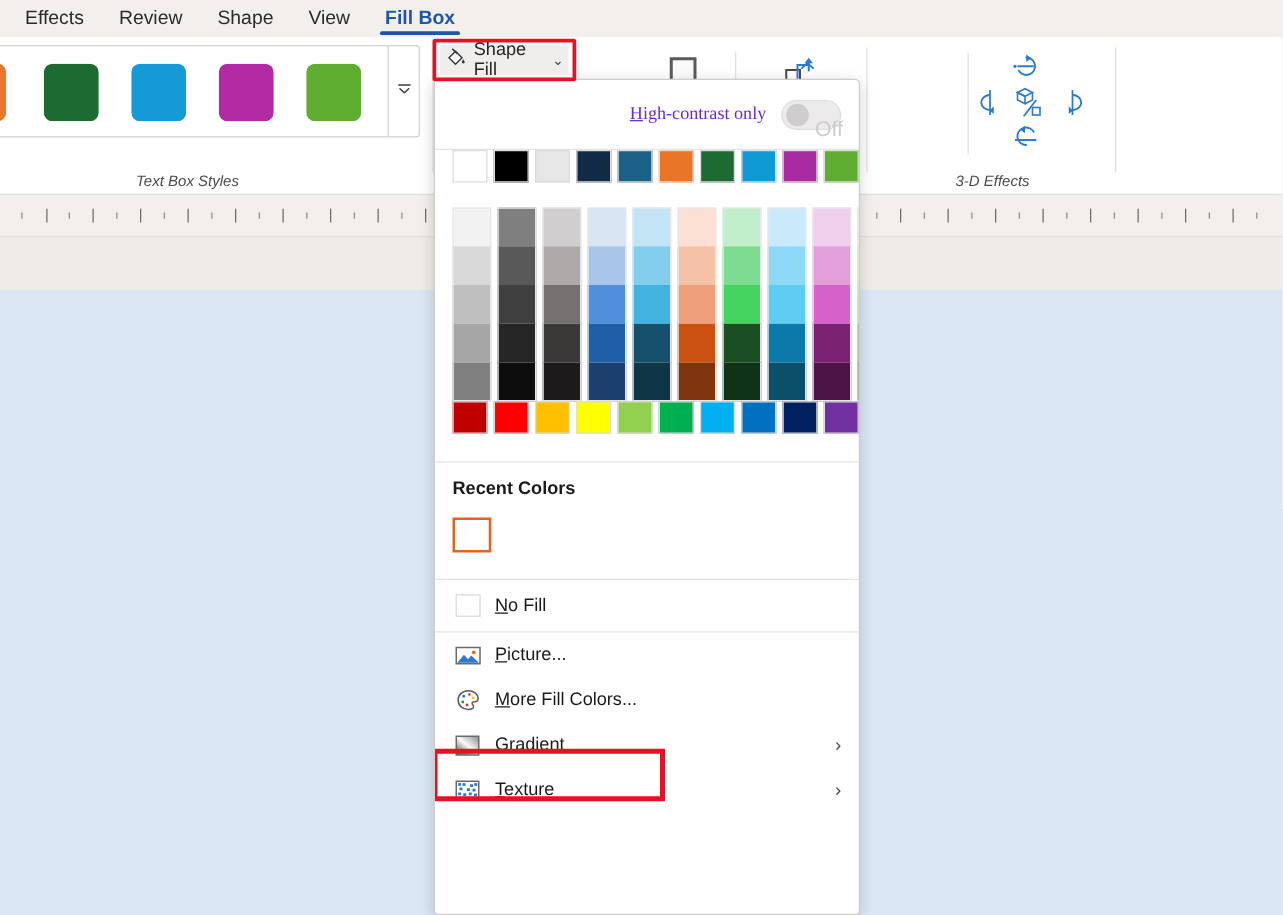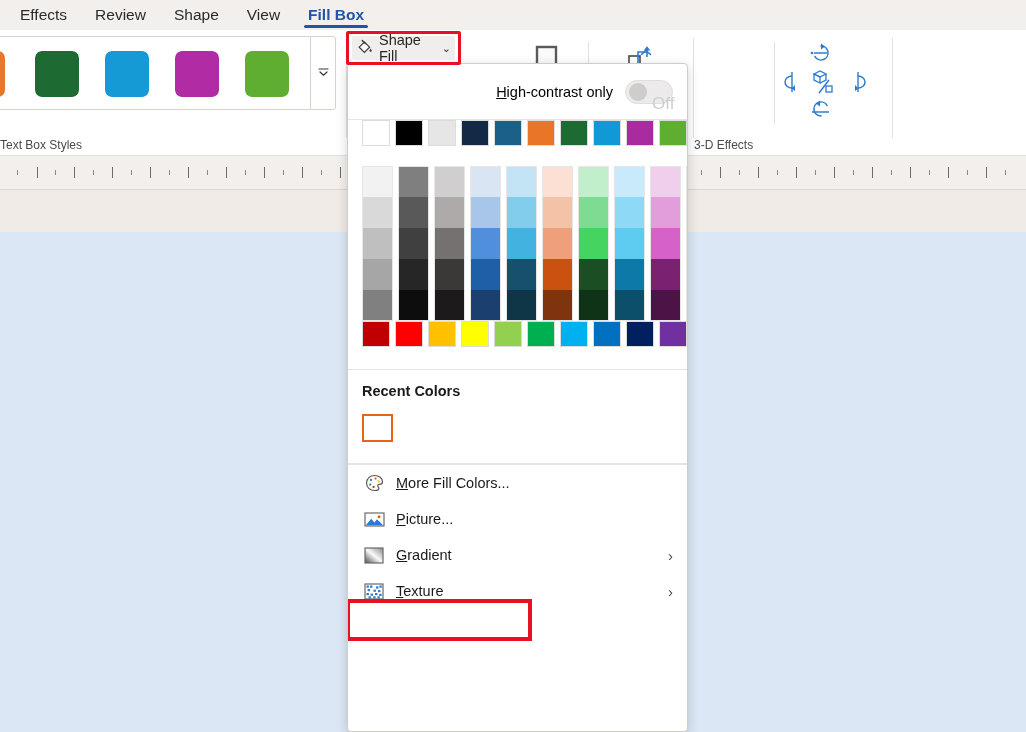--- a/index.html
+++ b/index.html
@@ -31,22 +31,22 @@
     height:3px; background:#1f56a5; border-radius:2px;
   }
 
   
   #ribbon{
     position:absolute; left:0; top:30px; width:1026px; height:126px;
     background:#ffffff; border-bottom:1px solid #e2ded9;
   }
   .ribgroup{ position:absolute; top:0; height:126px; }
   .grouplabel{
-    position:absolute; bottom:4px; width:100%; 
-    font-size:12px; color:#4a4a4a;
+    position:absolute; bottom:4px; width:100%; text-align:center;
+    font-size:12px; color:#4a4a4a;font-style:italic;
   }
   .gsep{ position:absolute; top:8px; width:1px; height:100px; background:#e3e0dc; }
 
   
   #styles-gallery{
     position:absolute; left:-22px; top:6px; width:334px; height:74px;
     border:1px solid #d6d2cd; border-radius:3px; background:#fff;
   }
   .swatch-style{
     position:absolute; top:14px; width:44px; height:46px; border-radius:7px;
@@ -99,21 +99,21 @@
     background:#ffffff; border:1px solid #d0cdc9;
     border-radius:4px;
     box-shadow:0 3px 12px rgba(0,0,0,.17);
     z-index:30;
     overflow:hidden;
   }
   #hc-row{
     height:56px; display:flex; align-items:center; justify-content:flex-end;
     padding-right:14px; gap:12px; border-bottom:1px solid #e6e3e0;
   }
-  #hc-label{ font-size:14.5px; color:#000000; }
+  #hc-label{ font-size:14.5px; color:#6d28d9;font-family:Liberation Serif, serif; }
   #hc-label u{ text-decoration:underline; }
   #hc-toggle{
     width:48px; height:24px; border-radius:12px; background:#eceaea;
     border:1px solid #e0dddd; position:relative; display:flex; align-items:center;
   }
   #hc-knob{
     position:absolute; left:3px; width:18px; height:18px; border-radius:50%;
     background:#cfcccc;
   }
   #hc-off{ position:absolute; left:26px; font-size:17px; color:#cfcccc;margin-top:24px; }
@@ -464,45 +464,53 @@
       <div class="sw" style="background: rgb(112, 48, 160);"></div>
     </div>
 
   <div class="hr" style="margin-top:22px;"></div>
 
   <div class="sect-title">Recent Colors</div>
   <div id="recent-sw" style="background: rgb(255, 255, 255); border-color: rgb(232, 98, 26);"></div>
 
   <div class="hr" style="margin-top:21px;"></div>
 
+  <div class="menuitem" style="height:41px;">
+    <span class="mi-icon">
+      <svg width="21" height="19" viewBox="0 0 21 19">
+          <rect x="1" y="1" width="19" height="17" fill="#ffffff" stroke="#e0e0e0" stroke-width="1.2"></rect>
+        </svg>
+    </span>
+    <span><u>N</u><span>o Fill</span></span>
+  </div>
   <div class="hr"></div>
+
+  <div class="menuitem">
+    <span class="mi-icon">
+      <svg width="21" height="19" viewBox="0 0 21 19">
+        <rect x="1" y="3" width="19" height="13" fill="#ffffff" stroke="#6a6a6a" stroke-width="1.2"></rect>
+        <path d="M1.8 15.2l5.4-6.4 3.2 3.6 2.6-3.1 6.2 5.9z" fill="#2c7bd0"></path>
+        <circle cx="15" cy="6.8" r="1.5" fill="#e8621a"></circle>
+      </svg>
+    </span>
+    <span><u>P</u><span>icture...</span></span>
+  </div>
 
   <div class="menuitem">
     <span class="mi-icon">
       <svg width="20" height="19" viewBox="0 0 20 19">
         <path d="M9.5 1.5c4.5 0 8 2.8 8 6.2 0 2.1-1.8 2.6-3 2.6-1 0-1.8.5-1.8 1.5 0 1.2 1.2 1.3 1.2 2.4 0 1.6-2 2.3-4.4 2.3-4.6 0-8-3.3-8-7.5S5 1.5 9.5 1.5z" fill="none" stroke="#5a5a5a" stroke-width="1.2"></path>
         <circle cx="6" cy="6" r="1.15" fill="#2c7bd0"></circle>
         <circle cx="10.5" cy="4.6" r="1.15" fill="#e8621a"></circle>
         <circle cx="13.6" cy="7.4" r="1.15" fill="#ffc000"></circle>
         <circle cx="5.2" cy="10.6" r="1.15" fill="#1d9a3c"></circle>
         <circle cx="8.6" cy="13" r="1.15" fill="#c0392b"></circle>
       </svg>
     </span>
     <span><u>M</u><span>ore Fill Colors...</span></span>
-  </div>
-
-  <div class="menuitem">
-    <span class="mi-icon">
-      <svg width="21" height="19" viewBox="0 0 21 19">
-        <rect x="1" y="3" width="19" height="13" fill="#ffffff" stroke="#6a6a6a" stroke-width="1.2"></rect>
-        <path d="M1.8 15.2l5.4-6.4 3.2 3.6 2.6-3.1 6.2 5.9z" fill="#2c7bd0"></path>
-        <circle cx="15" cy="6.8" r="1.5" fill="#e8621a"></circle>
-      </svg>
-    </span>
-    <span><u>P</u><span>icture...</span></span>
   </div>
 
   <div class="menuitem">
     <span class="mi-icon">
       <svg width="21" height="19" viewBox="0 0 21 19">
         <defs>
             <linearGradient id="gdt" x1="0" y1="1" x2="1" y2="0">
           <stop offset="0" stop-color="#4d4d4d"></stop>
               <stop offset="0.5" stop-color="#fafafa"></stop>
               <stop offset="1" stop-color="#8a8a8a"></stop>

